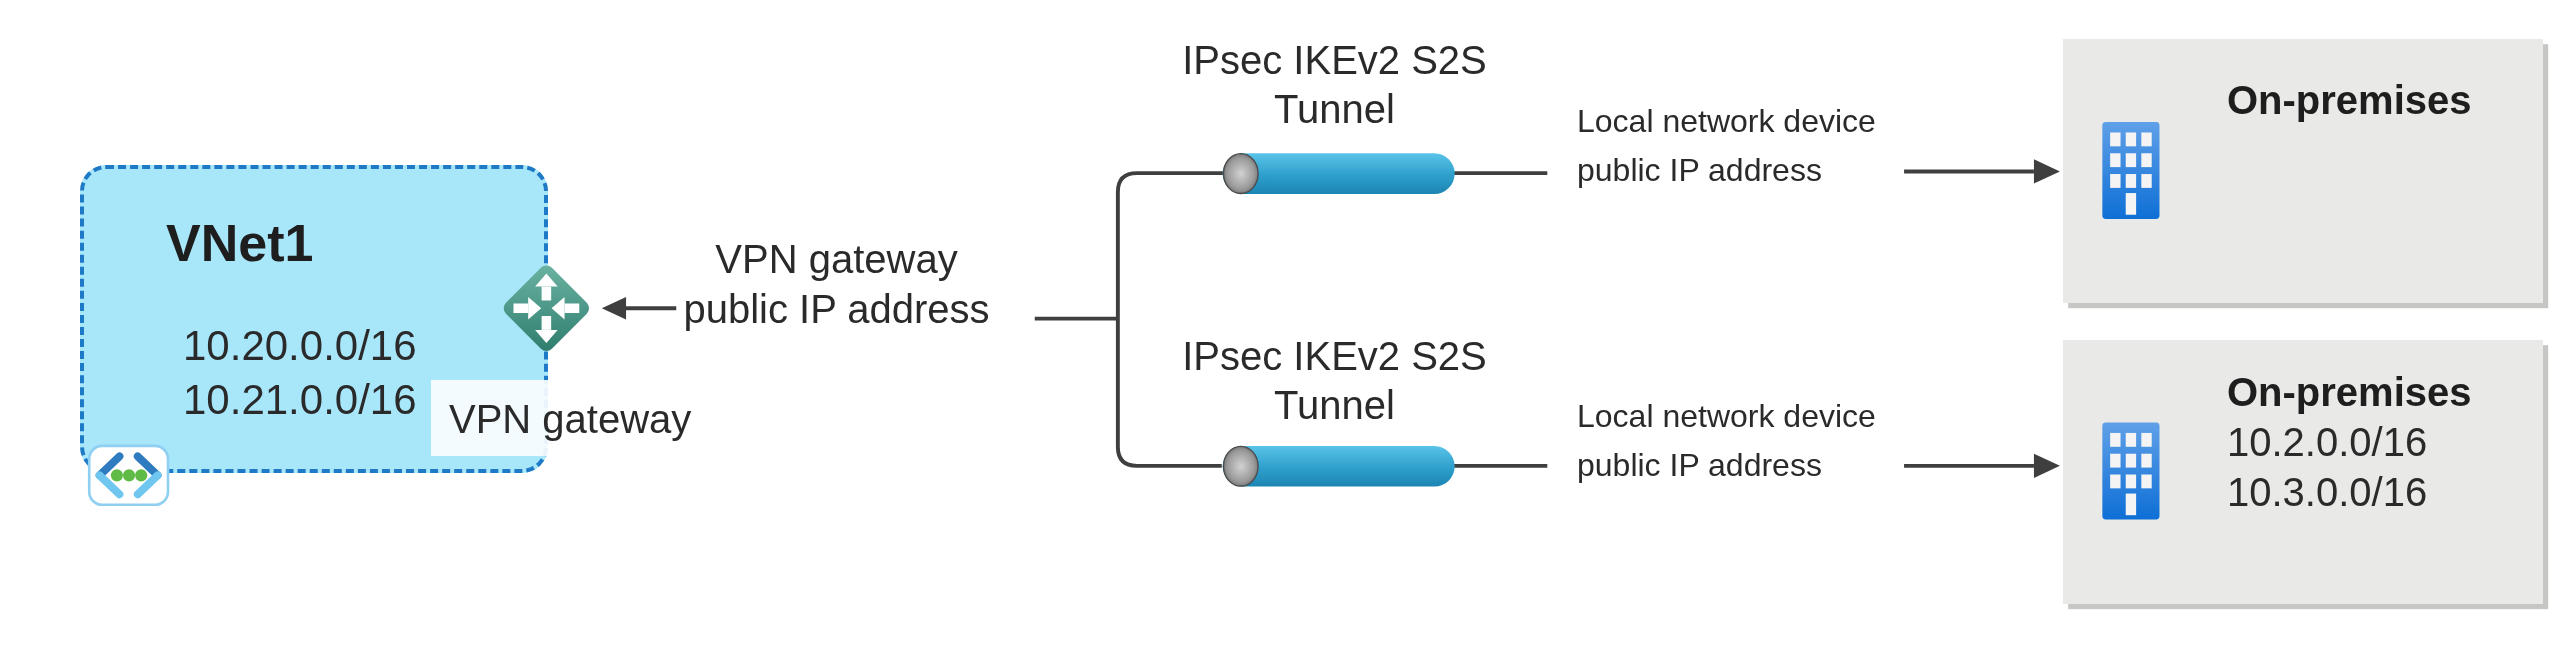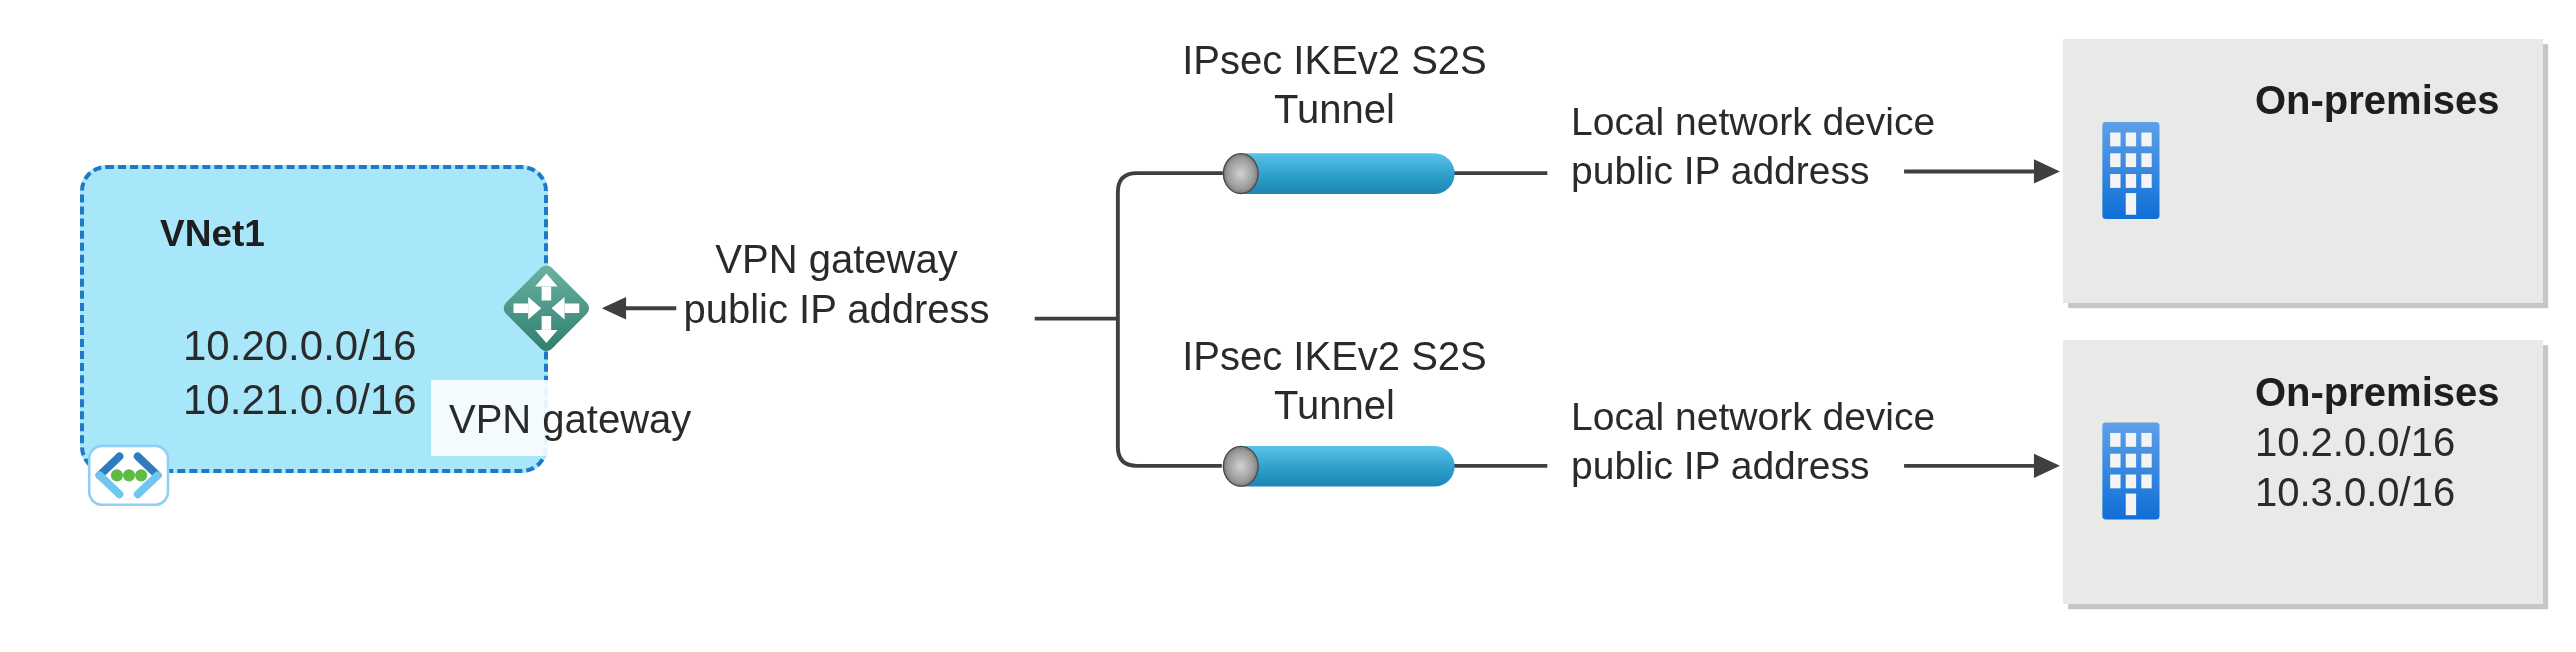--- a/index.html
+++ b/index.html
@@ -6,40 +6,40 @@
   #canvas{
     position:relative;width:2576px;height:652px;background:#ffffff;overflow:hidden;
     font-family:"Liberation Sans","DejaVu Sans",sans-serif;color:#2a2a2a;
   }
   .abs{position:absolute;}
   
   .vnet-box{
     left:80px;top:165px;width:468px;height:308px;box-sizing:border-box;
     background:#A8E6FA;border:4.3px dashed #1E7AC6;border-radius:26px;
   }
-  .vnet-title{left:160px;top:213px;font-size:37px;font-weight:bold;color:#1e1e1e;white-space:nowrap;}
+  .vnet-title{left:166px;top:213px;font-size:52px;font-weight:bold;color:#1e1e1e;white-space:nowrap;}
   .vnet-prefixes{left:152px;top:319px;font-size:42px;line-height:54px;white-space:nowrap;margin-left:31px;}
   
   .gw-label-bg{left:431px;top:380px;width:117px;height:76px;background:rgba(250,253,255,0.92);}
   .gw-label{left:449px;top:397px;font-size:40px;white-space:nowrap;color:#2a2a2a;}
   
   .gwip-label{left:646px;top:234px;width:381px;text-align:center;font-size:40px;line-height:50px;}
   
   .tun-label{width:347px;text-align:center;font-size:40px;line-height:49px;}
   .tun-label-1{left:1161px;top:36px;}
   .tun-label-2{left:1161px;top:332px;}
   
-  .dev-label{font-size:39px;line-height:49px;white-space:nowrap;}
+  .dev-label{font-size:32px;line-height:49px;white-space:nowrap;margin-left:6px;}
   .dev-label-1{left:1571px;top:97px;}
   .dev-label-2{left:1571px;top:392px;}
   
   .site-box{left:2063px;width:480px;height:264px;background:#E9E9E7;box-shadow:5.2px 5.2px 0 #C6C6C4;}
   .site-box-1{top:39px;}
   .site-box-2{top:340px;}
-  .site-text{left:2227px;font-size:40px;line-height:50px;white-space:nowrap;margin-left:28px;}
+  .site-text{left:2227px;font-size:40px;line-height:50px;white-space:nowrap;}
   .site-text-1{top:75px;}
   .site-text-2{top:367px;}
   .site-title{font-weight:bold;color:#1e1e1e;}
   svg{position:absolute;left:0;top:0;}
 </style>
 </head>
 <body>
 
 <div id="canvas">
 

